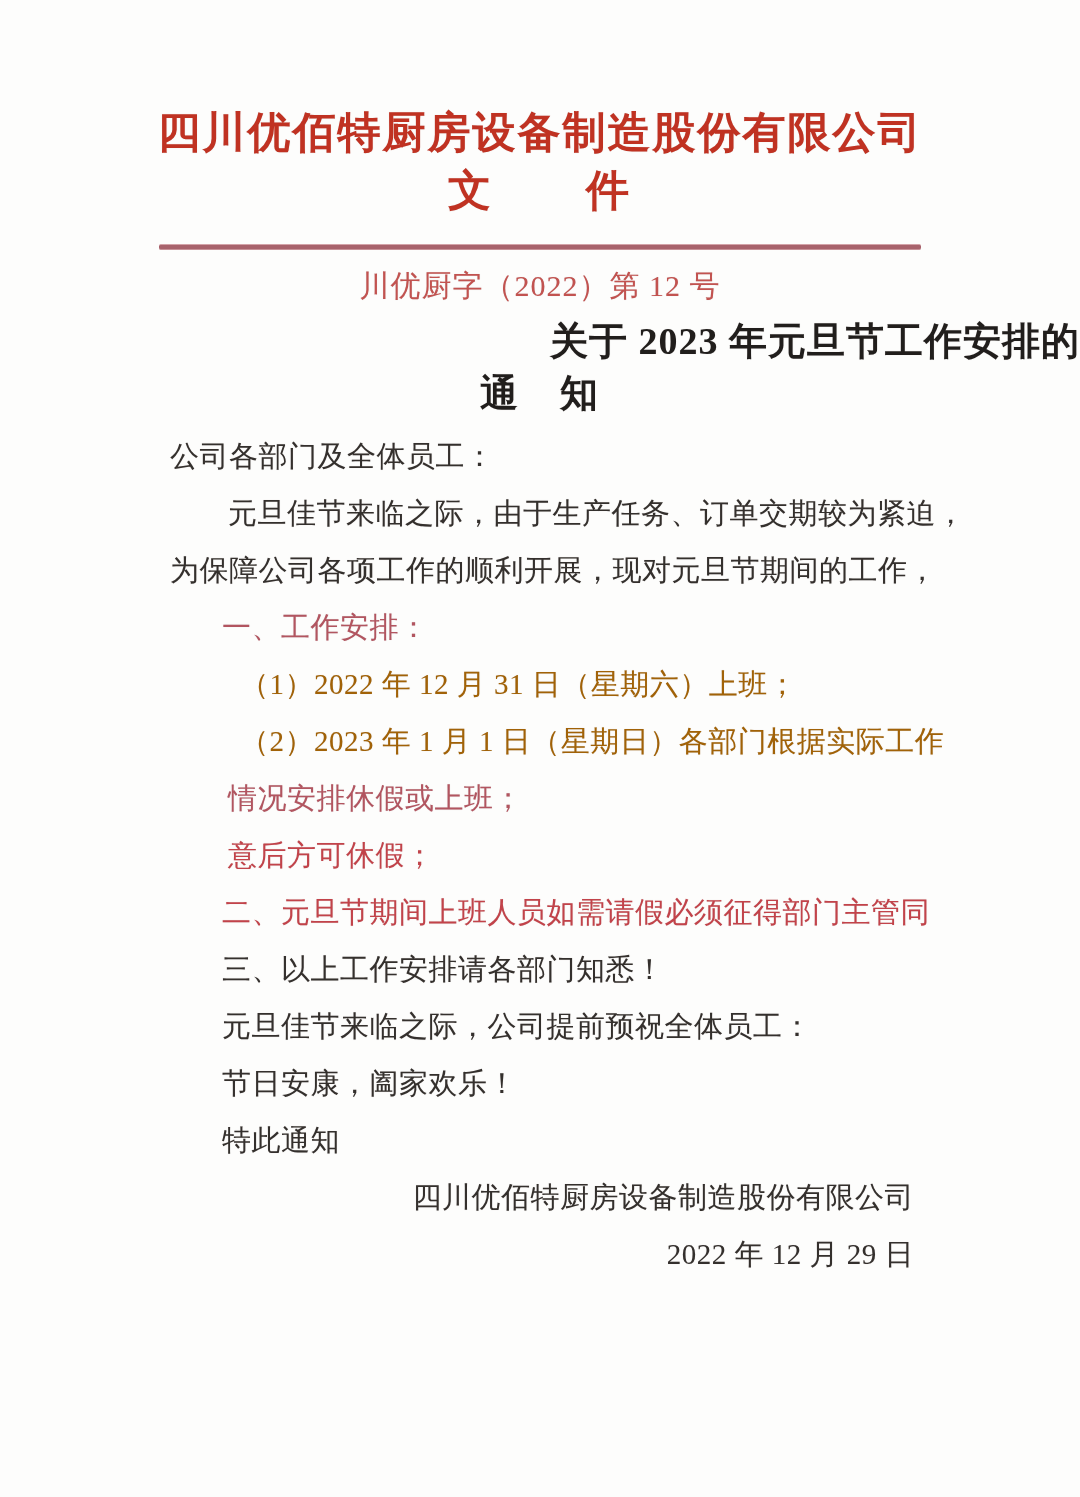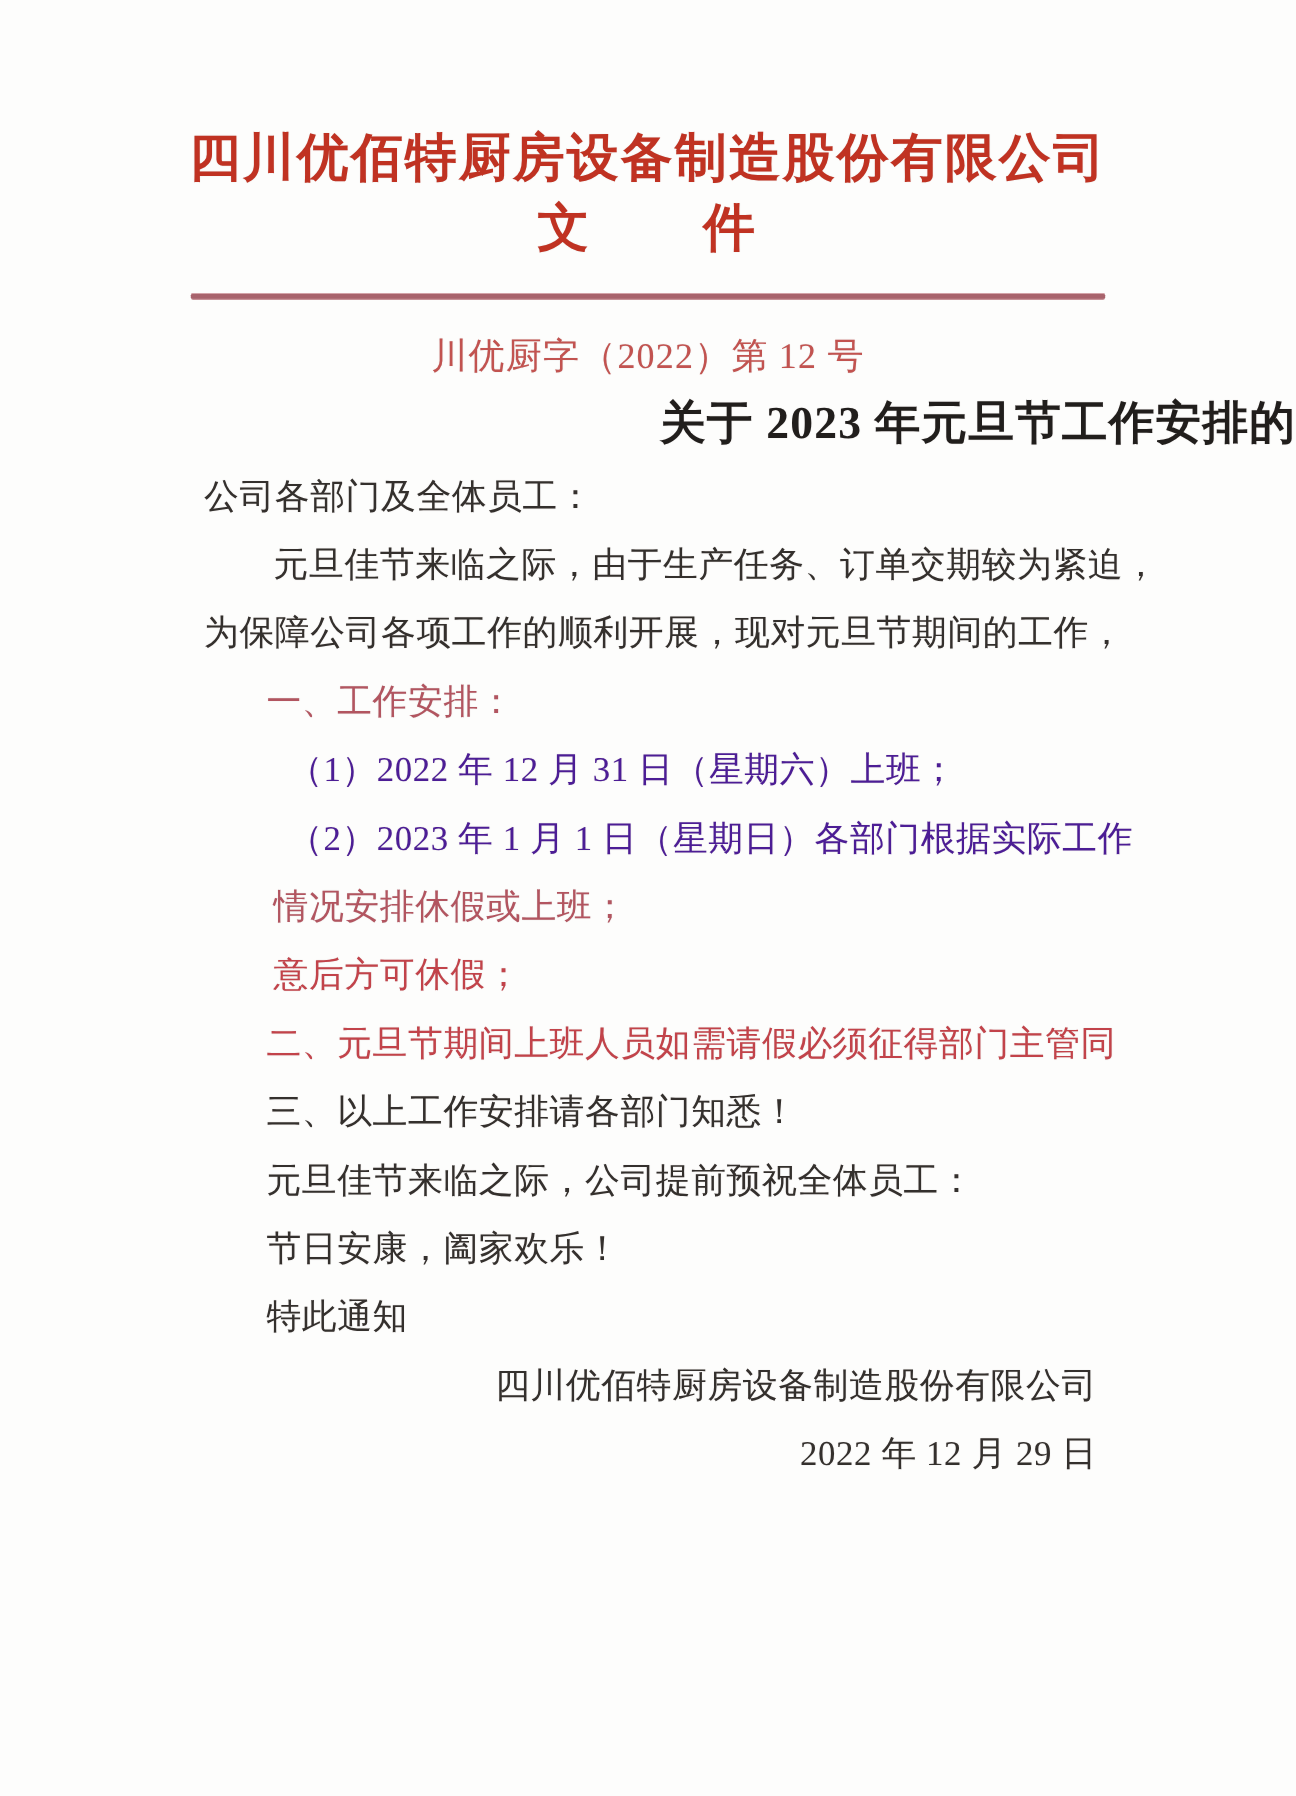--- a/index.html
+++ b/index.html
@@ -32,21 +32,21 @@
   .separator {
     width: 762px;
     height: 4px;
     margin: 24px auto 0;
     background: #a8636c;
     border-top: 1px solid #d3a3a8;
     border-bottom: 1px solid #c79298;
     border-radius: 2px;
   }
   .doc-number {
-    margin-top: 28px;
+    margin-top: 16px;
     text-align: center;
     font-size: 30px;
     color: #c25350;
     letter-spacing: 1px;
     line-height: 40px;
   }
   .title-1 {
     margin-top: 10px;
     text-align: right;
     font-size: 38px;
@@ -70,38 +70,39 @@
     padding-right: 166px;
     font-size: 29px;
     color: #34302d;
     letter-spacing: 0.5px;
   }
   .line { line-height: 57px; white-space: nowrap; }
   .ind1 { padding-left: 52px; }
   .ind2 { padding-left: 70px; }
   .ind3 { padding-left: 58px; }
   .red-rose    { color: #b25560; }
-  .red-crimson { color: #4c1d95; }
+  .red-crimson { color: #a16207; }
   .red-bright  { color: #c2434a; }
   .sig { text-align: right; }
 </style>
 </head>
 <body>
 
 <div class="page">
 
   <div class="header">
     <div class="company-name">四川优佰特厨房设备制造股份有限公司</div>
     <div class="doc-type">文　　件</div>
     <div class="separator"></div>
   </div>
 
   <div class="doc-number">川优厨字（2022）第 12 号</div>
 
   <div class="title-1">关于 2023 年元旦节工作安排的</div>
+  <div class="title-2">通　知</div>
 
   <div class="doc-body">
     <div class="line">公司各部门及全体员工：</div>
     <div class="line ind3">元旦佳节来临之际，由于生产任务、订单交期较为紧迫，</div>
     <div class="line">为保障公司各项工作的顺利开展，现对元旦节期间的工作，</div>
 
     <div class="line ind1 red-rose">一、工作安排：</div>
     <div class="line ind2 red-crimson">（1）2022 年 12 月 31 日（星期六）上班；</div>
     <div class="line ind2 red-crimson">（2）2023 年 1 月 1 日（星期日）各部门根据实际工作</div>
     <div class="line ind3 red-rose">情况安排休假或上班；</div>

